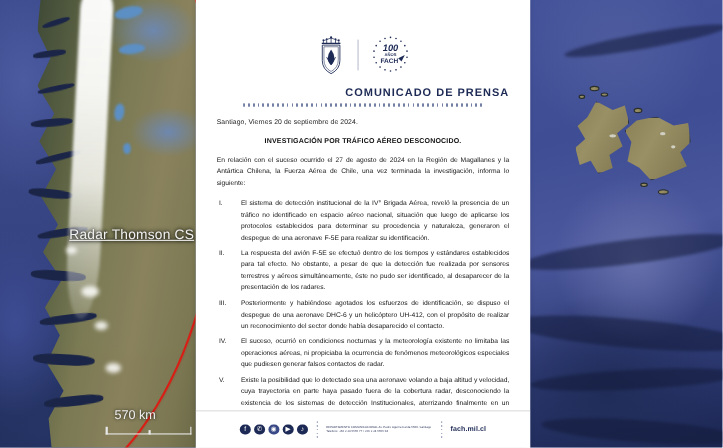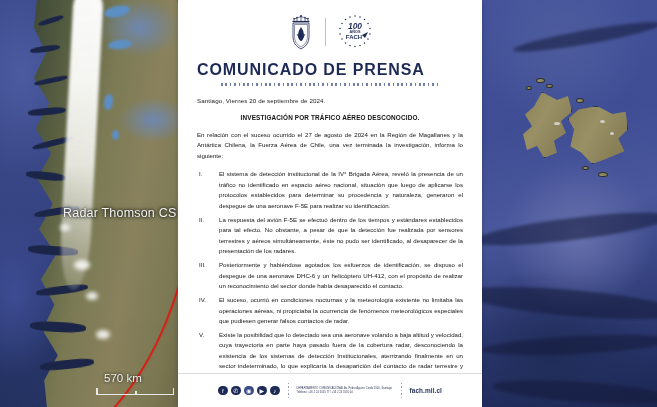--- a/index.html
+++ b/index.html
@@ -95,20 +95,21 @@
   }
   .radar-label {
     position: absolute;
     left: 63px; top: 206px;
     font-size: 12.5px;
     font-weight: 400;
     color: #f2f2f2;
     letter-spacing: 0.2px;
     text-shadow: 0 0 3px rgba(0,0,0,0.95), 0 0 5px rgba(0,0,0,0.7);
     white-space: nowrap;
+    text-decoration: underline;
   }
   .scalebar {
     position: absolute;
     left: 96px; top: 386px;
     width: 78px; height: 9px;
   }
   .scalebar .bar {
     position: absolute; left: 0; bottom: 0;
     width: 100%; height: 1.5px; background: #e8e8e8;
   }
@@ -162,42 +163,42 @@
     position: absolute;
     left: 178px; top: 0;
     width: 304px; height: 407px;
     background: #ffffff;
     overflow: hidden;
     box-shadow: 0 0 5px rgba(0,0,0,0.18);
   }
   .doc-inner {
     position: absolute;
     left: 0; top: 0; right: 0; bottom: 0;
-    padding: 7px 19px 0 19px;
+    padding: 25px 19px 0 19px;
   }
 
   
   .logo-row {
     display: flex;
     align-items: center;
     justify-content: center;
     gap: 11px;
     height: 46px;
     margin-top: 2px;
   }
   .crest { width: 26px; height: 40px; display: block; }
   .logo-div {
     width: 1px; height: 28px;
     background: #b9bfce;
   }
   .badge100 { width: 36px; height: 38px; display: block; }
 
   .doc-title {
-    text-align: left;
-    font-size: 16px;
+    text-align: right;
+    font-size: 10px;
     font-weight: 700;
     letter-spacing: 0.9px;
     color: #1d2a55;
     margin-top: 6px;
   }
   .dotted-rule {
     margin: 4px auto 0 auto;
     width: 82%;
     height: 3px;
     background-image: repeating-linear-gradient(

